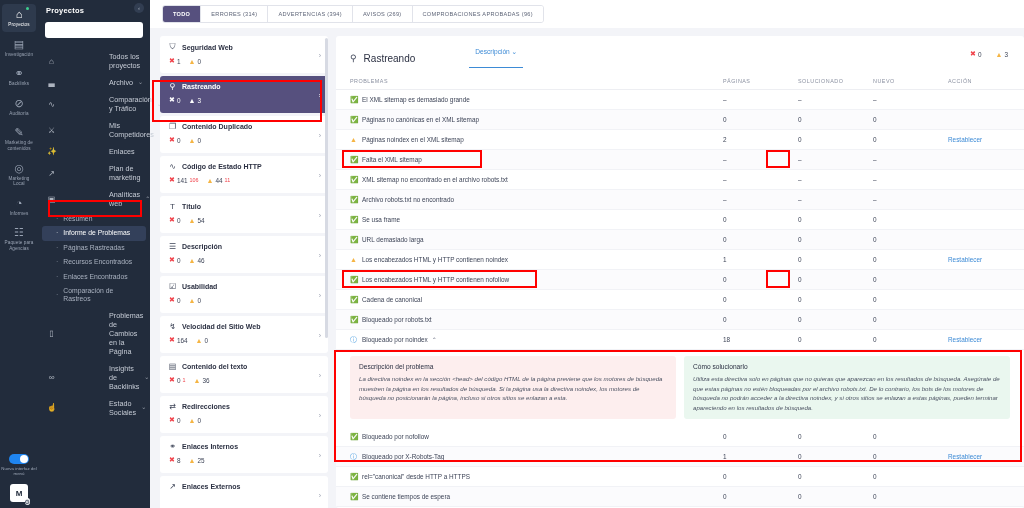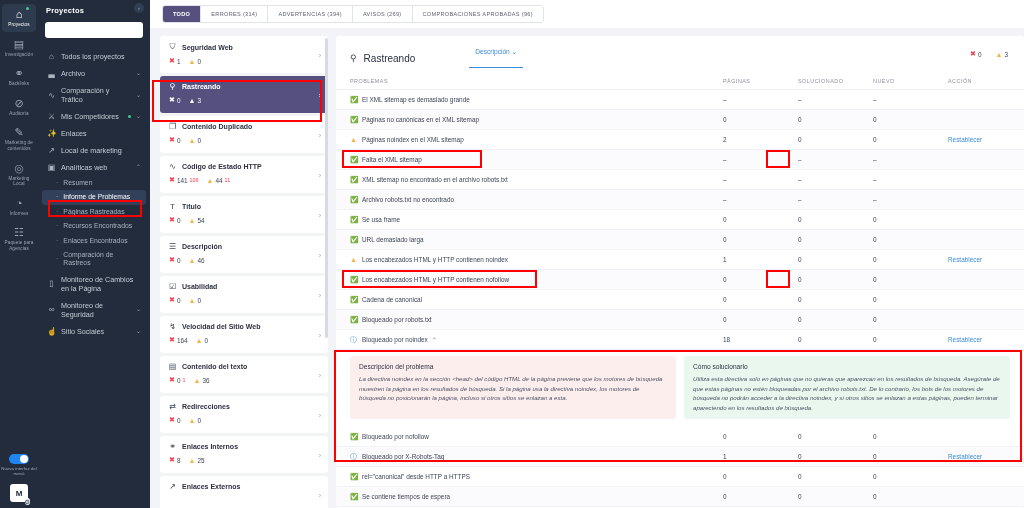--- a/index.html
+++ b/index.html
@@ -73,21 +73,21 @@
     margin: 7px 7px 10px; height: 16px; background:#fff; border-radius:3px;
     cursor:text;
   }
   .side-menu { padding: 0 4px; }
   .m-item {
     display:flex; align-items:center; gap:5px;
     padding: 4px 5px; font-size:7.2px; line-height:9px;
     border-radius:3px; cursor:pointer; color:#c6ccd6;
   }
   .m-item .mi { width:9px; font-size:8px; text-align:center; opacity:.85; flex:0 0 9px;}
-  .m-item .ml { flex:1 1 auto; }
+  .m-item .ml { flex:1 1 auto;margin-left:48px; }
   .m-item .mc { font-size:6px; opacity:.7; }
   .m-item .gdot{ width:3px;height:3px;border-radius:50%;background:#3ecf8e;display:inline-block;}
   .sub-item {
     display:flex; align-items:center; gap:5px;
     padding: 3px 5px 3px 14px; font-size:6.8px; line-height:8.4px;
     border-radius:3px; cursor:pointer; color:#aab2c0;
   }
   .sub-item .sd { font-size:7px; opacity:.6; }
   .sub-item.active { background:#33405a; color:#fff; }
 
@@ -257,21 +257,21 @@
           <span class="gdot"></span>
           <span class="mc">⌄</span>
         </div>
         <div class="m-item">
           <span class="mi">✨</span>
           <span class="ml">Enlaces</span>
           <span class="mc"></span>
         </div>
         <div class="m-item">
           <span class="mi">↗</span>
-          <span class="ml">Local de marketing</span>
+          <span class="ml">Plan de marketing</span>
           <span class="mc"></span>
         </div>
         <div class="m-item">
           <span class="mi">▣</span>
           <span class="ml">Analíticas web</span>
           <span class="mc">⌃</span>
         </div>
         <div class="sub-item">
           <span class="sd">·</span>
           <span>Resumen</span>
@@ -291,31 +291,31 @@
         <div class="sub-item">
           <span class="sd">·</span>
           <span>Enlaces Encontrados</span>
         </div>
         <div class="sub-item">
           <span class="sd">·</span>
           <span>Comparación de Rastreos</span>
         </div>
         <div class="m-item">
           <span class="mi">▯</span>
-          <span class="ml">Monitoreo de Cambios en la Página</span>
+          <span class="ml">Problemas de Cambios en la Página</span>
           <span class="mc"></span>
         </div>
         <div class="m-item">
           <span class="mi">∞</span>
-          <span class="ml">Monitoreo de Seguridad</span>
+          <span class="ml">Insights de Backlinks</span>
           <span class="mc">⌄</span>
         </div>
         <div class="m-item">
           <span class="mi">☝</span>
-          <span class="ml">Sitio Sociales</span>
+          <span class="ml">Estado Sociales</span>
           <span class="mc">⌄</span>
         </div>
       </div>
   </div>
 
   <div class="main">
 
     <div class="tabbar">
       <div class="tabs" id="tabs">
           <div class="tab active">TODO</div>

